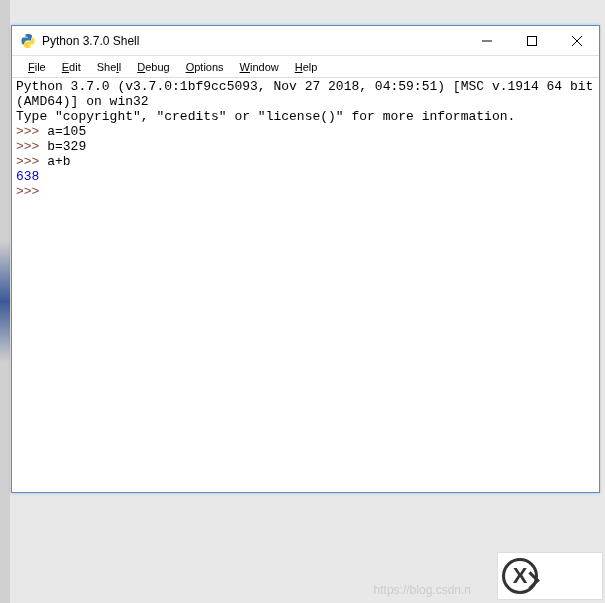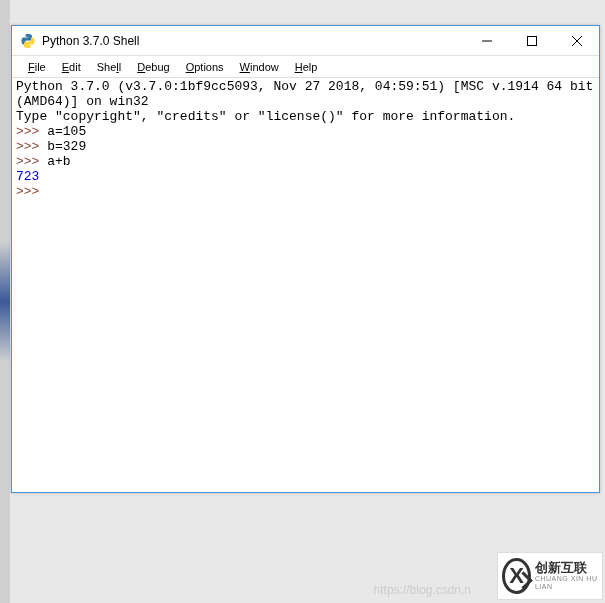--- a/index.html
+++ b/index.html
@@ -192,26 +192,22 @@
     <div class="menu-item"><span class="underline">O</span>ptions</div>
     <div class="menu-item"><span class="underline">W</span>indow</div>
     <div class="menu-item"><span class="underline">H</span>elp</div>
   </div>
 
   <div class="content"><span>Python 3.7.0 (v3.7.0:1bf9cc5093, Nov 27 2018, 04:59:51) [MSC v.1914 64 bit (AMD64)] on win32</span>
 <span>Type "copyright", "credits" or "license()" for more information.</span>
 <span class="prompt">&gt;&gt;&gt;</span> <span>a=105</span>
 <span class="prompt">&gt;&gt;&gt;</span> <span>b=329</span>
 <span class="prompt">&gt;&gt;&gt;</span> <span>a+b</span>
-<span class="output-blue">723</span>
+<span class="output-blue">638</span>
 <span class="prompt">&gt;&gt;&gt;</span> </div>
 </div>
 
 <div class="watermark-url">https://blog.csdn.n</div>
 <div class="watermark-logo">
   <div class="logo-circle">
     <span class="logo-x">X</span>
   </div>
-  <div class="logo-text">
-    <span class="logo-text-main">创新互联</span>
-    <span class="logo-text-sub">CHUANG XIN HU LIAN</span>
-  </div>
 </div>
 
 </body></html>

